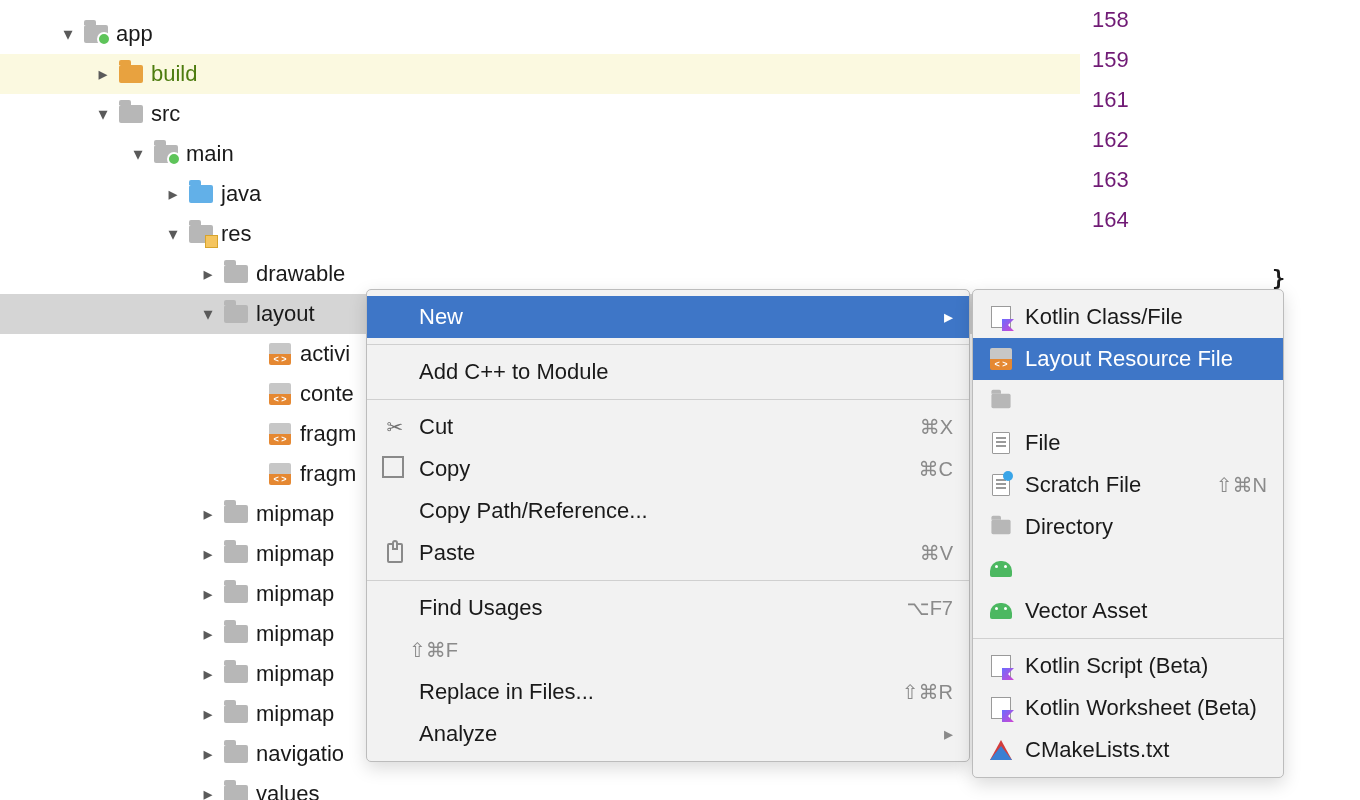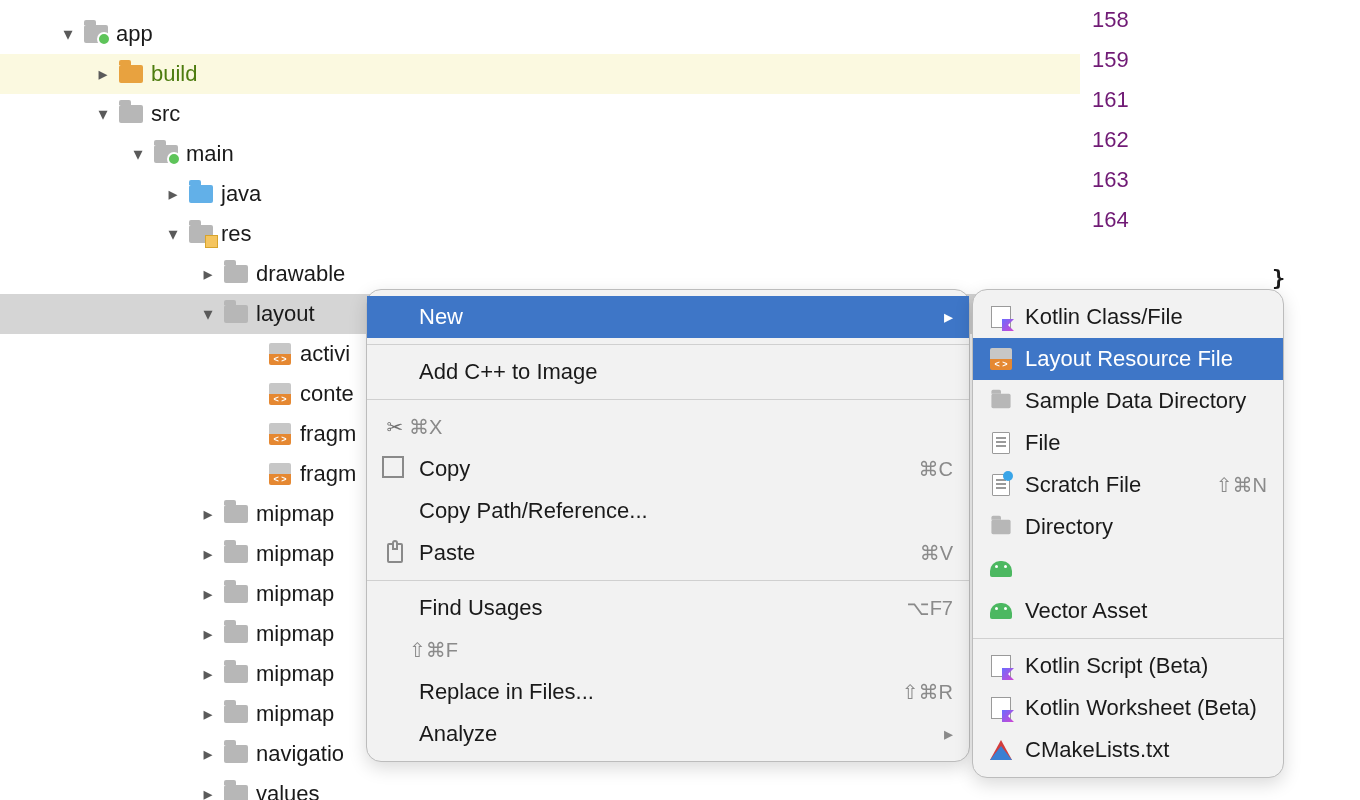--- a/index.html
+++ b/index.html
@@ -108,21 +108,21 @@
     color:#1a1a1a;
   }
   .code-snippet .l1 { font-weight:700; }
   .code-snippet .l4, .code-snippet .l5 { color:#c28500; }
 
   
   .menu {
     position: absolute;
     background: #f2f2f2;
     border: 1px solid #bcbcbc;
-    border-radius: 15px;
+    border-radius: 5px;
     box-shadow: 0 6px 18px rgba(0,0,0,.15);
     padding: 6px 0;
   }
   .menu.primary {
     left: 366px;
     top: 289px;
     width: 604px;
   }
   .menu .item {
     height: 42px;
@@ -522,25 +522,26 @@
 
 <div class="menu primary">
   <div class="item hl">
     <span class="micon"></span>
     <span class="mlabel">New</span>
     <span class="subchev">▸</span>
   </div>
   <div class="sep"></div>
   <div class="item">
     <span class="micon"></span>
-    <span class="mlabel">Add C++ to Image</span>
+    <span class="mlabel">Add C++ to Module</span>
   </div>
   <div class="sep"></div>
   <div class="item">
     <span class="micon scissors">✂</span>
+    <span class="mlabel">Cut</span>
     <span class="short">⌘X</span>
   </div>
   <div class="item">
     <span class="micon">
         <span class="double-square"></span>
       </span>
     <span class="mlabel">Copy</span>
     <span class="short">⌘C</span>
   </div>
   <div class="item">
@@ -586,21 +587,20 @@
   <div class="item hl">
     <span class="micon">
         <span class="xml-icon"></span>
       </span>
     <span class="mlabel">Layout Resource File</span>
   </div>
   <div class="item">
     <span class="micon">
         <span class="folder gray" style="transform:scale(.8)"></span>
       </span>
-    <span class="mlabel">Sample Data Directory</span>
   </div>
   <div class="item">
     <span class="micon">
         <span class="file-icon lines"></span>
       </span>
     <span class="mlabel">File</span>
   </div>
   <div class="item">
     <span class="micon">
         <span class="file-icon lines clock"></span>

